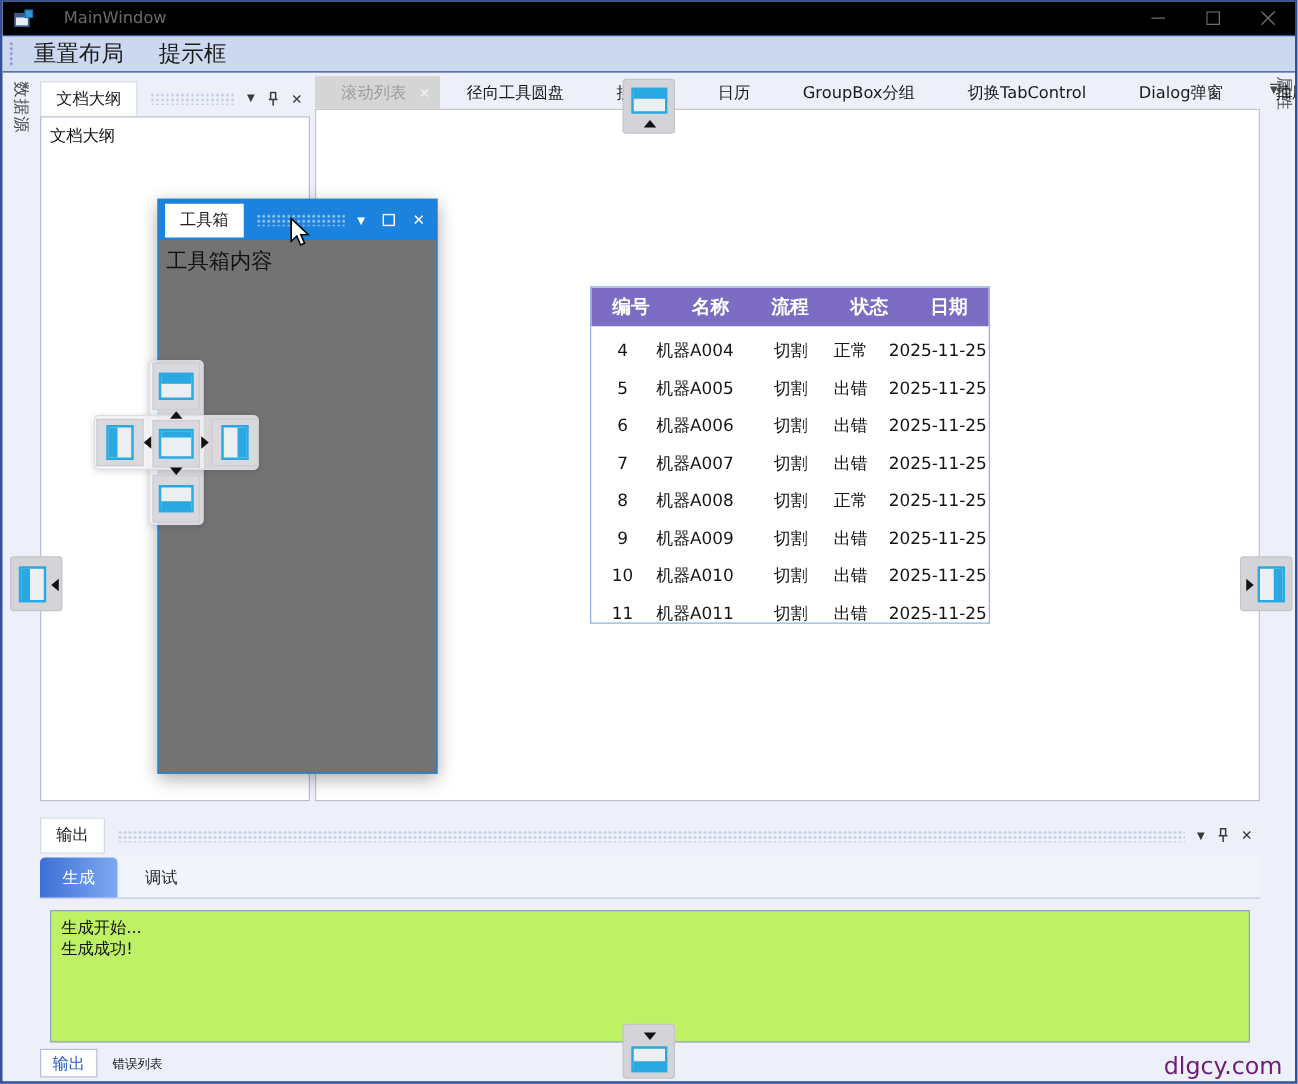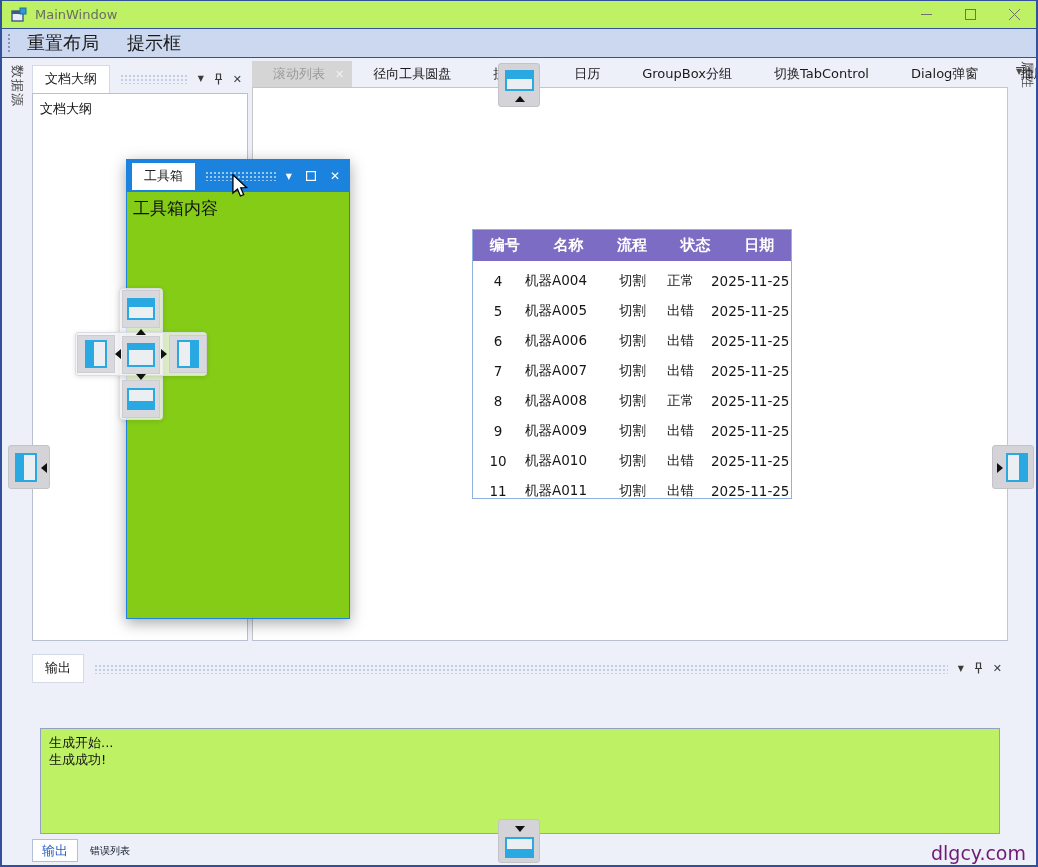--- a/index.html
+++ b/index.html
@@ -2,21 +2,21 @@
 <html><head>
 <meta charset="utf-8">
 <style>
   * { margin:0; padding:0; box-sizing:border-box; }
   html,body { width:1038px; height:867px; font-family:"DejaVu Sans","Liberation Sans",sans-serif; }
   #window {
     position:relative; width:1038px; height:867px; background:#edf0f8; overflow:hidden;
     border:2px solid #33519b; border-top-width:1px;
   }
   
-  .titlebar { position:absolute; left:0; top:0; width:100%; height:27px; background:#bef264; display:flex; align-items:center; }
+  .titlebar { position:absolute; left:0; top:0; width:100%; height:27px; background:#000000; display:flex; align-items:center;gap:16px; }
   .app-icon { width:16px; height:16px; margin:0 8px 0 9px; }
   .title-text { font-size:13px; color:#6b6b6b; }
   .win-btns { position:absolute; right:0; top:0; height:27px; display:flex; }
   .win-btn { width:44px; height:27px; display:flex; align-items:center; justify-content:center; color:#707070; font-size:12px; cursor:default; }
   .win-btn svg { stroke:#707070; }
   
   .toolbar { position:absolute; left:0; top:27px; width:100%; height:30px; background:#ccd8ef; border-top:1px solid #33519b; border-bottom:1px solid #33519b; display:flex; align-items:center; }
   .tb-grip { width:4px; height:20px; margin:0 6px 0 5px; background-image:radial-gradient(#8694bc 1px, transparent 1.2px); background-size:4px 4px; }
   .tb-btn { font-size:18px; color:#1a1a1a; padding:4px 10px; margin-right:8px; border-radius:2px; }
   
@@ -46,21 +46,21 @@
   .mtable-header { display:flex; height:31px; align-items:center;font-family:Liberation Serif, serif; }
   .mtable-header .hcell { flex:1; text-align:center; color:#fff; font-weight:bold; font-size:15px; }
   .mtable-body { padding-top:5px; }
   .mrow { display:flex; align-items:center; height:30px; font-size:13.5px; color:#151515; padding-left:14px; white-space:nowrap; overflow:hidden; }
   .mrow .c-id { width:22px; text-align:center; margin-right:16px; }
   .mrow .c-name { width:76px; margin-right:18px; }
   .mrow .c-proc { width:30px; margin-right:18px; }
   .mrow .c-status { width:30px; margin-right:14px; }
   .mrow .c-date { flex:1; overflow:hidden; }
   
-  .float-win { position:absolute; left:124px; top:158px; width:224px; height:460px; background:#84cc16; border:1px solid #1b82de; box-shadow:0 4px 14px rgba(0,0,0,.35); }
+  .float-win { position:absolute; left:124px; top:158px; width:224px; height:460px; background:#737373; border:1px solid #1b82de; box-shadow:0 4px 14px rgba(0,0,0,.35); }
   .float-title { height:32px; display:flex; align-items:center; }
   .float-tab { background:#fff; margin-left:5px; padding:4px 12px 5px; font-size:13px; color:#222; }
   .float-dots { flex:1; height:10px; margin:0 10px; background-image:radial-gradient(rgba(255,255,255,.55) 1px, transparent 1.2px); background-size:4px 4px; }
   .float-icons { display:flex; gap:14px; margin-right:9px; color:#fff; font-size:12px; align-items:center; }
   .float-body { font-size:17px; color:#111; padding:5px 6px; }
   
   .out-header { left:30px; top:654px; width:976px; height:27px; }
   .out-tabstrip { position:absolute; left:30px; top:684px; width:976px; height:34px; display:flex; align-items:flex-end; border-bottom:1px solid #b9c6ea; background:#f2f4fb; }
   .gen-tab { height:32px; min-width:62px; display:flex; align-items:center; justify-content:center; font-size:13px; color:#fff; border-radius:4px 4px 0 0; padding:0 14px; }
   .debug-tab { height:32px; display:flex; align-items:center; font-size:13px; color:#222; padding:0 22px; }
@@ -243,20 +243,24 @@
     <div class="panel-tab">输出</div>
     <div class="dots"></div>
     <div class="hdr-icons">
       <span class="hdr-icon" style="font-size:8px;">▼</span>
       <svg class="pin-svg" width="9" height="13" viewBox="0 0 9 13">
           <path d="M2.5 1 h4 v5.5 h-4 z M4.5 6.5 v5 M1 6.5 h7" stroke="#3a3a3a" fill="none" stroke-width="1.2"></path>
         </svg>
       <span class="hdr-icon">✕</span>
     </div>
   </div>
+  <div class="out-tabstrip">
+    <div class="gen-tab" style="background:linear-gradient(90deg,#3e6fd6,#7fa9f2);">生成</div>
+    <div class="debug-tab">调试</div>
+  </div>
   <div class="out-box">
     <div>生成开始...</div>
     <div>生成成功!</div>
   </div>
   <div class="bottom-tabs">
     <div class="btab-sel">输出</div>
     <div class="btab">错误列表</div>
   </div>
 
   <div class="float-win z-top">

